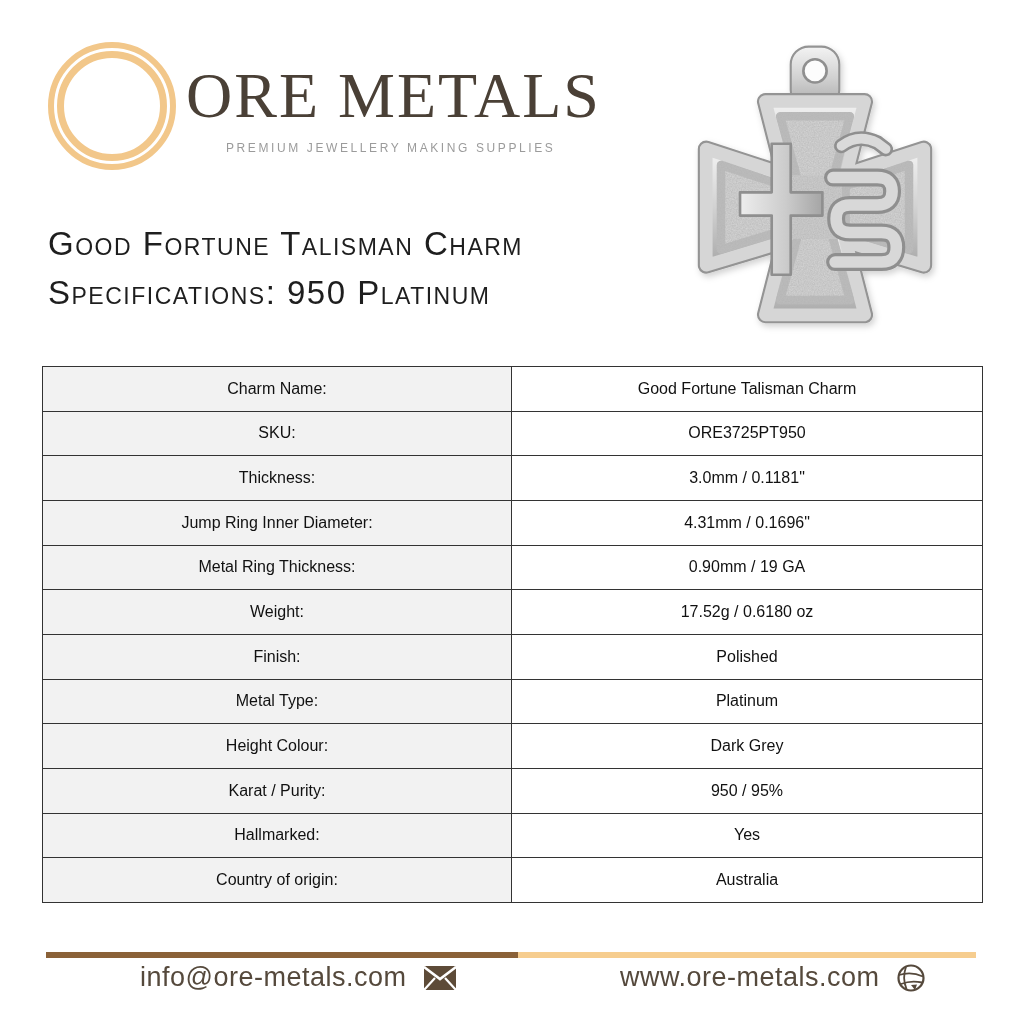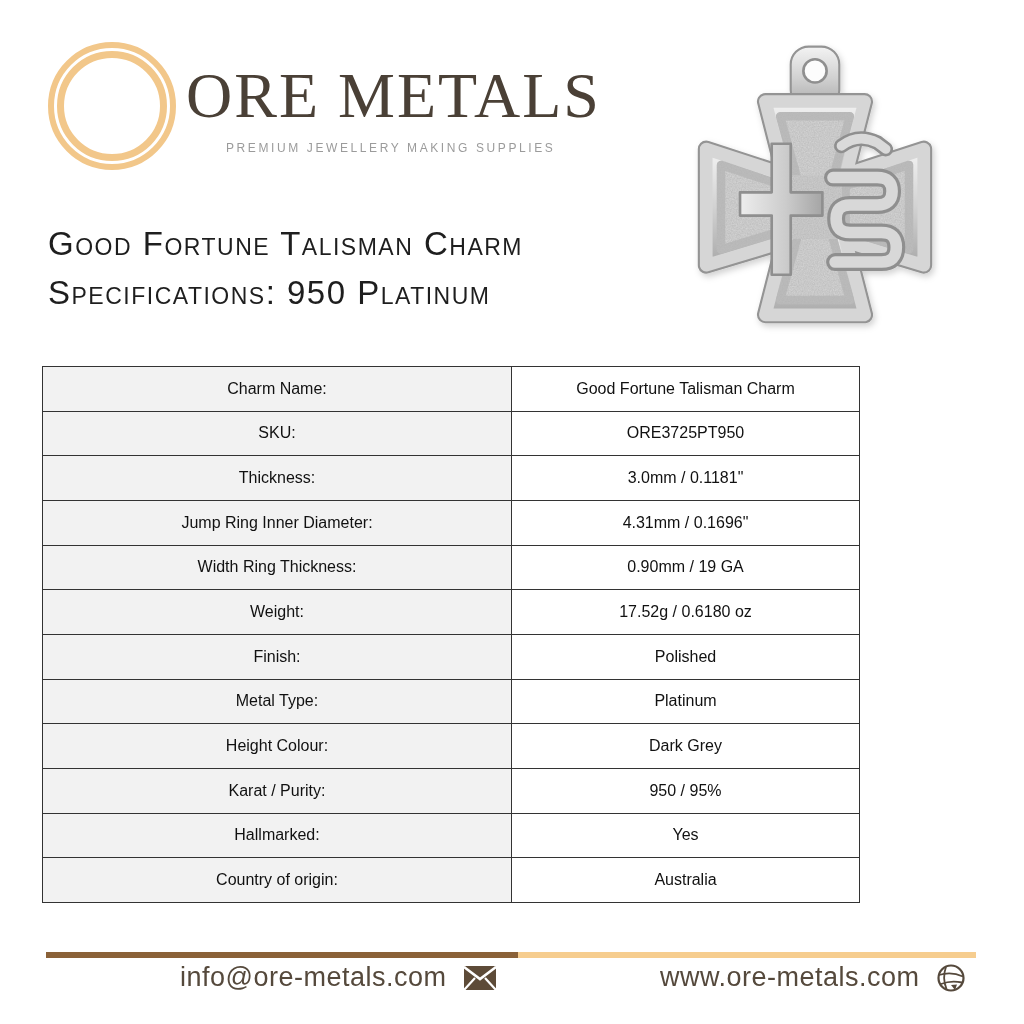--- a/index.html
+++ b/index.html
@@ -51,21 +51,21 @@
     font-size: 33px; line-height: 49px;
     font-variant: small-caps;
     letter-spacing: 1.5px;
     color: #1e1e1e;
     font-weight: 400;
   }
 
   
   .spec-table {
     position: absolute; left: 42px; top: 366px;
-    width: 818px; height: 537px;
+    width: 941px; height: 537px;
     border-collapse: collapse;
     table-layout: fixed;
   }
   .spec-table td {
     border: 1px solid var(--table_border, #333333);
     text-align: center; vertical-align: middle;
     font-size: 16px; color: #111111;
     padding: 0 6px;
   }
   .spec-table td.label-cell { background: var(--label_cell_bg, #f2f2f2); }
@@ -78,21 +78,20 @@
     background: linear-gradient(to right,
       var(--bar_brown, #8a6138) 0 50.8%,
       var(--bar_gold, #f6cd8f) 50.8% 100%);
   }
   .contact {
     position: absolute; top: 962px;
     display: flex; align-items: center; gap: 16px;
     font-size: 27px; letter-spacing: 0.5px;
     color: var(--footer_text, #55493c);
     white-space: nowrap;
-    margin-left: 40px;
   }
   .contact-email { left: 140px; }
   .contact-web  { left: 620px; }
   .contact svg { display: block; }
 </style>
 </head>
 <body>
 
 <div class="page">
 
@@ -196,21 +195,21 @@
         </tr>
         <tr>
           <td class="label-cell">Thickness:</td>
           <td class="value-cell">3.0mm / 0.1181"</td>
         </tr>
         <tr>
           <td class="label-cell">Jump Ring Inner Diameter:</td>
           <td class="value-cell">4.31mm / 0.1696"</td>
         </tr>
         <tr>
-          <td class="label-cell">Width Ring Thickness:</td>
+          <td class="label-cell">Metal Ring Thickness:</td>
           <td class="value-cell">0.90mm / 19 GA</td>
         </tr>
         <tr>
           <td class="label-cell">Weight:</td>
           <td class="value-cell">17.52g / 0.6180 oz</td>
         </tr>
         <tr>
           <td class="label-cell">Finish:</td>
           <td class="value-cell">Polished</td>
         </tr>

